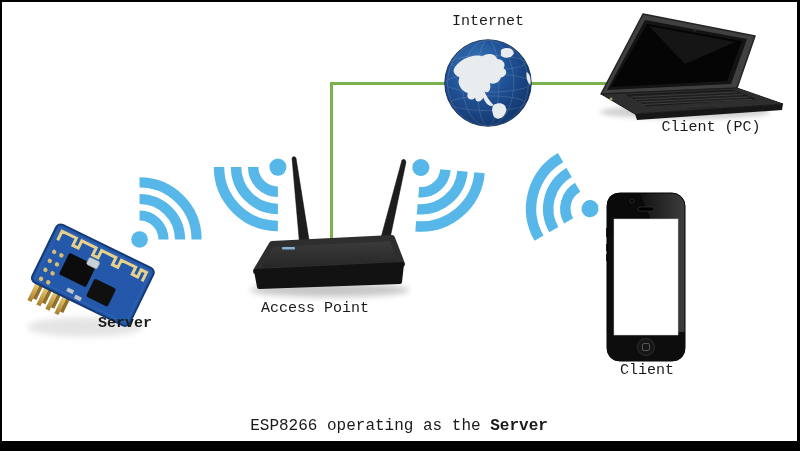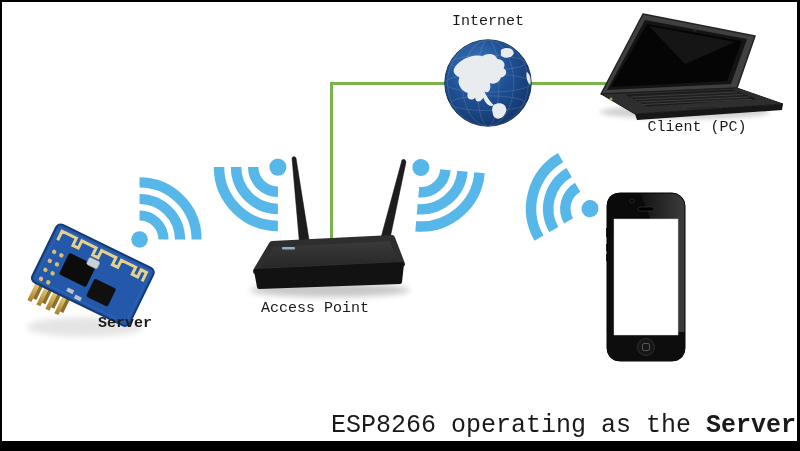--- a/index.html
+++ b/index.html
@@ -17,21 +17,21 @@
   .abs{position:absolute;}
   .label{
     position:absolute;
     font-size:15px;line-height:18px;
     text-align:center;
     color:var(--text,#1a1a1a);
   }
   .label .bold{font-weight:bold;}
   .caption{
     position:absolute;left:0;top:412px;width:794px;
-    text-align:right;font-size:25px;line-height:24px;
+    text-align:center;font-size:16px;line-height:24px;
     color:var(--text,#1a1a1a);
   }
   .caption b{font-weight:bold;}
   .green-line{position:absolute;background:var(--connection_green,#7ab24e);}
   .wifi{position:absolute;transform-origin:50% 50%;}
   .wifi-fill{fill:var(--wifi_blue,#56b7e8);}
   .wifi-stroke{fill:none;stroke:var(--wifi_blue,#56b7e8);stroke-width:11;}
   .rot0{transform:rotate(0deg);}
   .rot180{transform:rotate(180deg);}
   .rot95{transform:rotate(95deg);}
@@ -196,23 +196,24 @@
     <path d="M14,1 L34,1 L45,28 L45,42 L1,42 L1,14 Q1,1 14,1 Z" fill="#0a0a0a"></path>
     <path d="M1,140 H79 V155 Q79,169 66,169 L14,169 Q1,169 1,155 Z" fill="#0d0d0d"></path>
     <rect x="32" y="15" width="16" height="4" rx="2" fill="#000" stroke="#3a3a3a" stroke-width="0.6"></rect>
     <circle cx="26" cy="9" r="2" fill="#050505" stroke="#3a3a3a" stroke-width="0.6"></circle>
     <rect x="8" y="27" width="64" height="116" fill="#ffffff" stroke="#d8d8d8" stroke-width="0.5"></rect>
     <circle cx="40" cy="155" r="8.5" fill="#161616" stroke="#2f2f2f" stroke-width="1"></circle>
     <rect x="36.5" y="151.5" width="7" height="7" rx="1.5" fill="none" stroke="#555" stroke-width="1"></rect>
   </svg>
 
   <div class="label" style="left:426px;top:11px;width:120px;">Internet</div>
-  <div class="label" style="left:635px;top:117px;width:120px;">Client (PC)</div>
+  <div class="label" style="left:649px;top:117px;width:120px;">Client (PC)</div>
   <div class="label" style="left:253px;top:298px;width:120px;text-align:center;">Access Point</div>
   <div class="label" style="left:63px;top:313px;width:120px;">
     <div class="bold">Server</div>
   </div>
   <div class="label" style="left:577px;top:360px;width:136px;">
+    <div>Client</div>
   </div>
 
   <div class="caption"><span>ESP8266 operating as the </span><b>Server</b></div>
 
 </div>
 
 </body></html>

